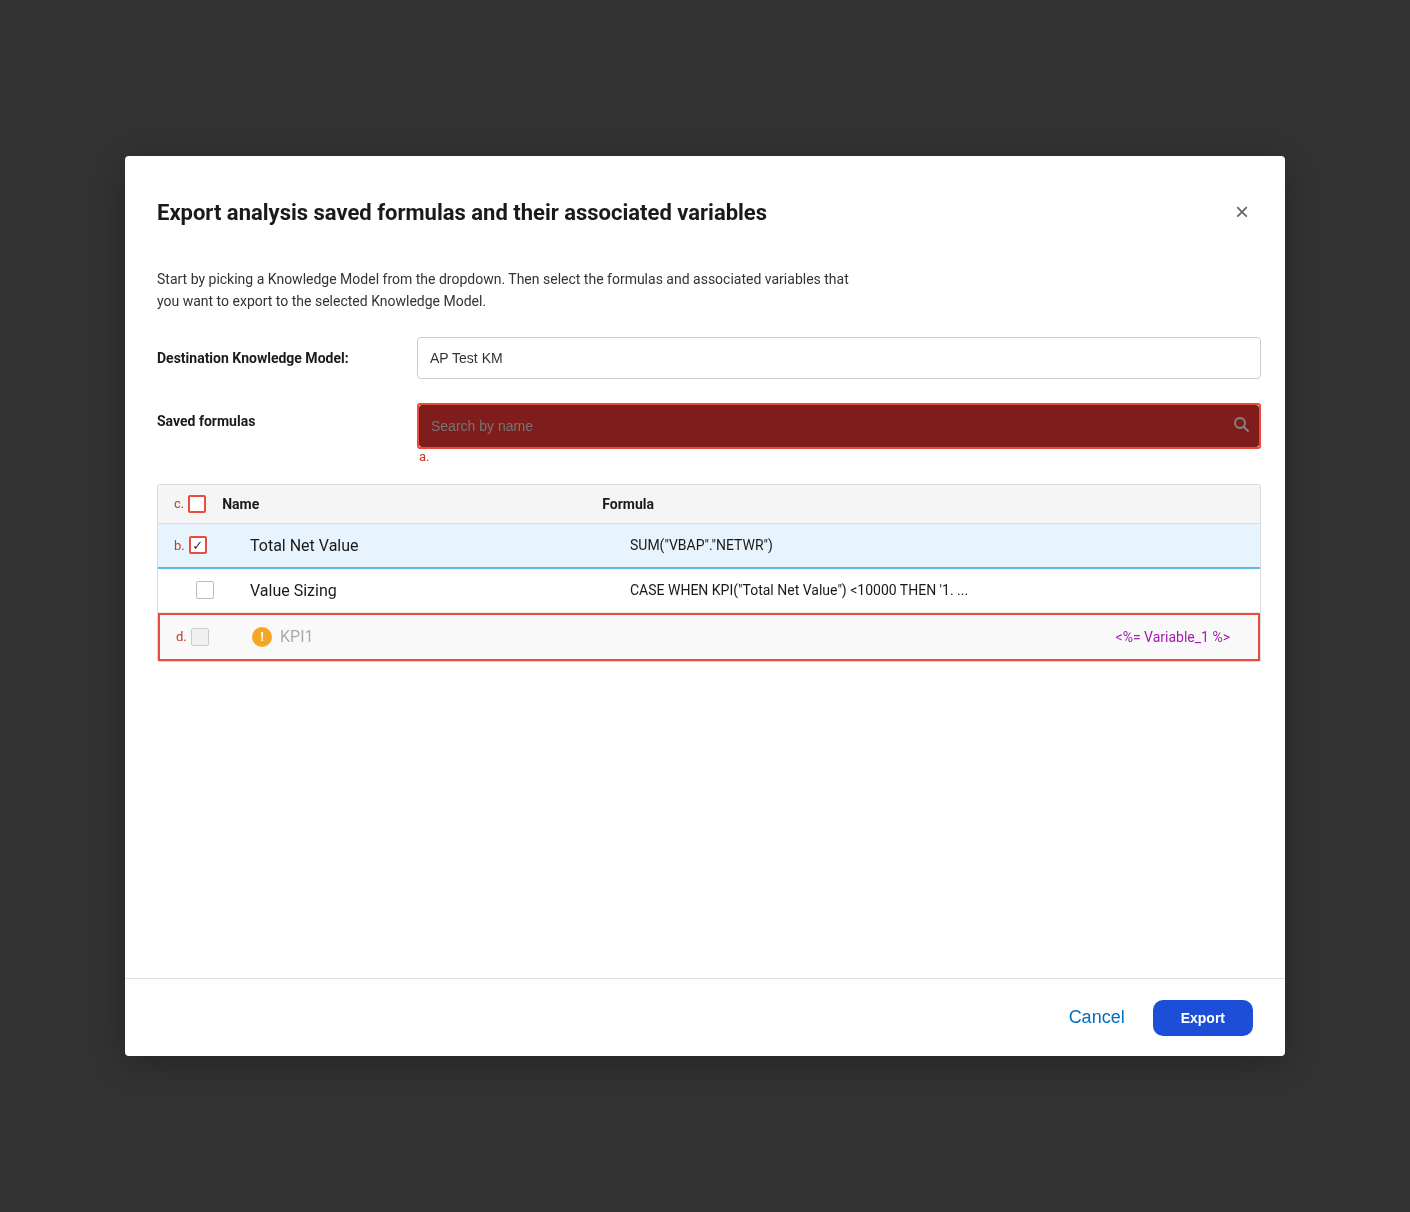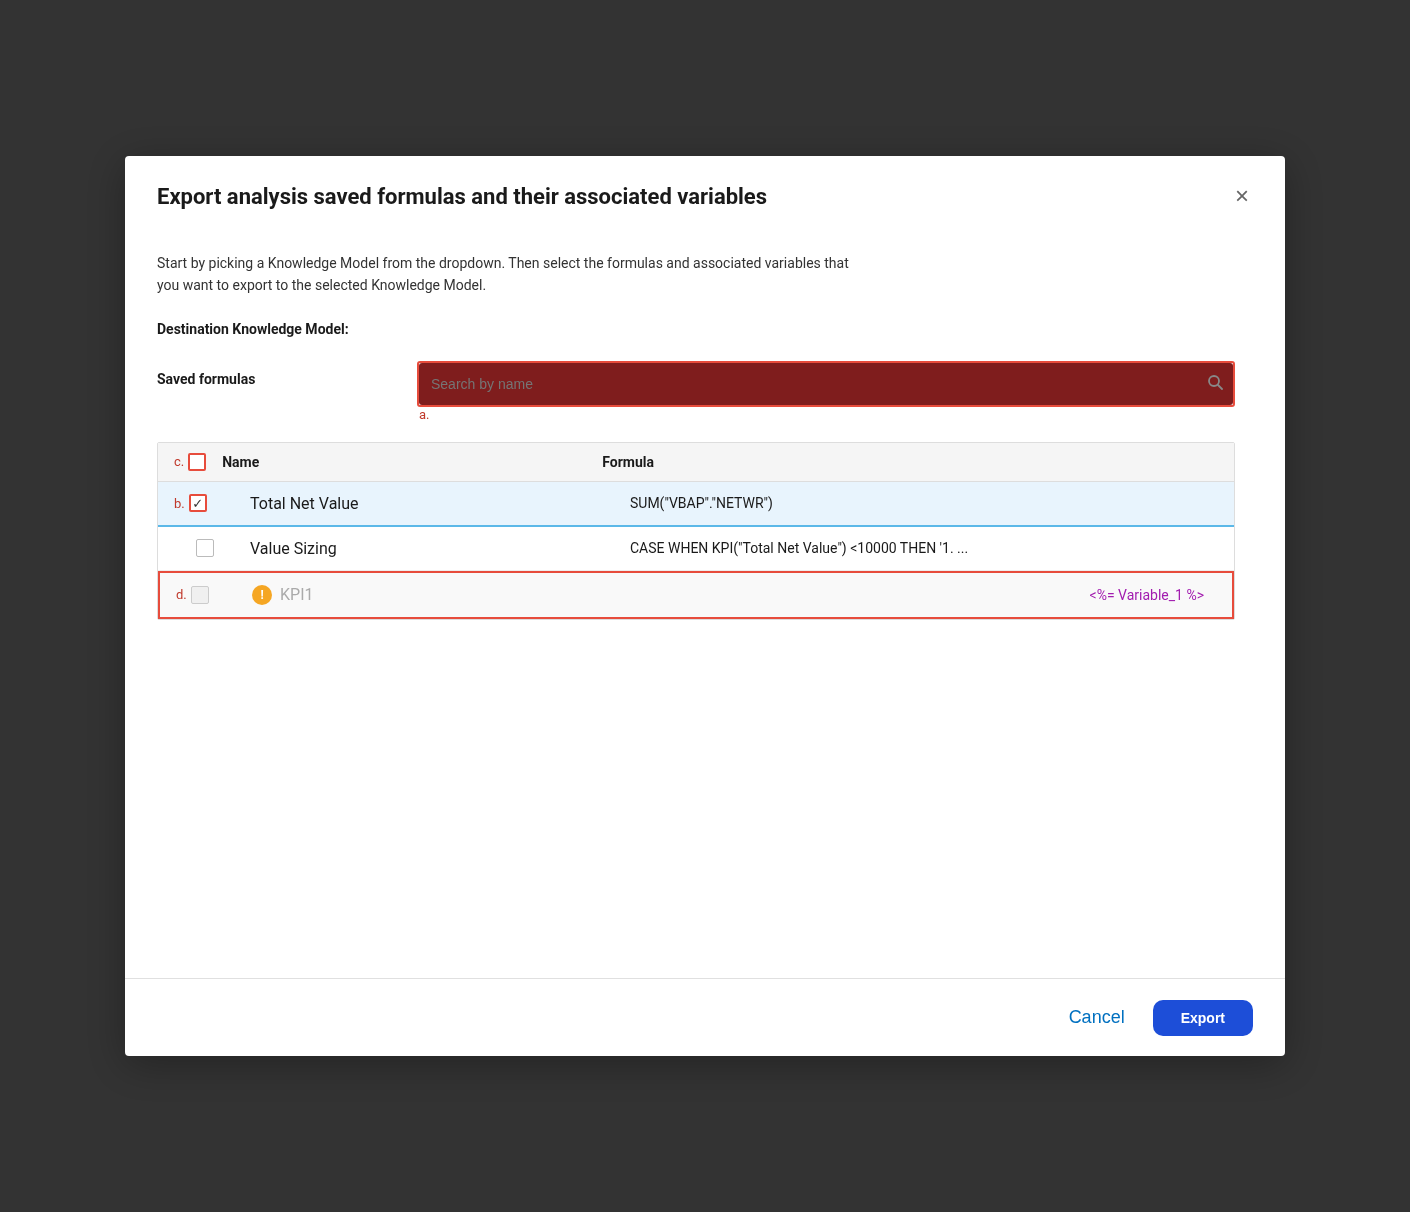--- a/index.html
+++ b/index.html
@@ -26,39 +26,39 @@
       max-width: 96vw;
       box-shadow: 0 8px 40px rgba(0,0,0,0.3);
       display: flex;
       flex-direction: column;
       min-height: 900px;
     }
     .dialog-header {
       display: flex;
       align-items: center;
       justify-content: space-between;
-      padding: 24px 32px 20px 32px;
+      padding: 40px 32px 20px 32px;
       border-bottom: none;
     }
     .dialog-title {
       font-size: 22px;
       font-weight: 700;
       color: #1a1a1a;
     }
     .close-btn {
       background: none;
       border: none;
       cursor: pointer;
       font-size: 24px;
       color: #666;
       line-height: 1;
       padding: 4px;
     }
     .dialog-body {
-      padding: 20px 50px 0 32px;
+      padding: 20px 24px 0 32px;
       flex: 1;
     }
     .description {
       font-size: 14px;
       color: #333;
       line-height: 1.6;
       margin-bottom: 24px;
       max-width: 700px;
     }
     .field-row {
@@ -310,20 +310,21 @@
       <span class="dialog-title">Export analysis saved formulas and their associated variables</span>
       <button class="close-btn">×</button>
     </div>
 
     <div class="dialog-body">
 
       <p class="description">Start by picking a Knowledge Model from the dropdown. Then select the formulas and associated variables that you want to export to the selected Knowledge Model.</p>
 
       <div class="field-row">
         <span class="field-label">Destination Knowledge Model:</span>
+        <input class="field-input" type="text" placeholder="AP Test KM" value="AP Test KM" style="">
       </div>
 
       <div class="search-section">
         <span class="search-label">Saved formulas</span>
         <div class="search-input-wrapper">
           <div class="search-input-box">
             <input class="search-input" type="text" placeholder="Search by name" style="">
             <button class="search-icon-btn">
               <svg width="16" height="16" viewBox="0 0 16 16" fill="none">
                 <circle cx="7" cy="7" r="5" stroke="#888" stroke-width="1.8"></circle>

